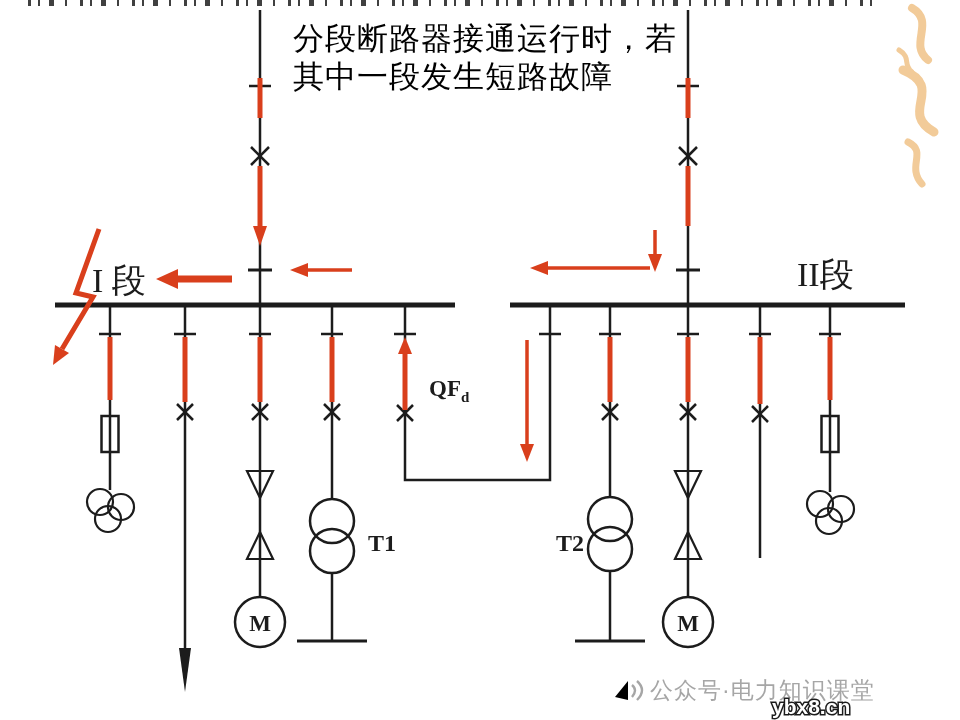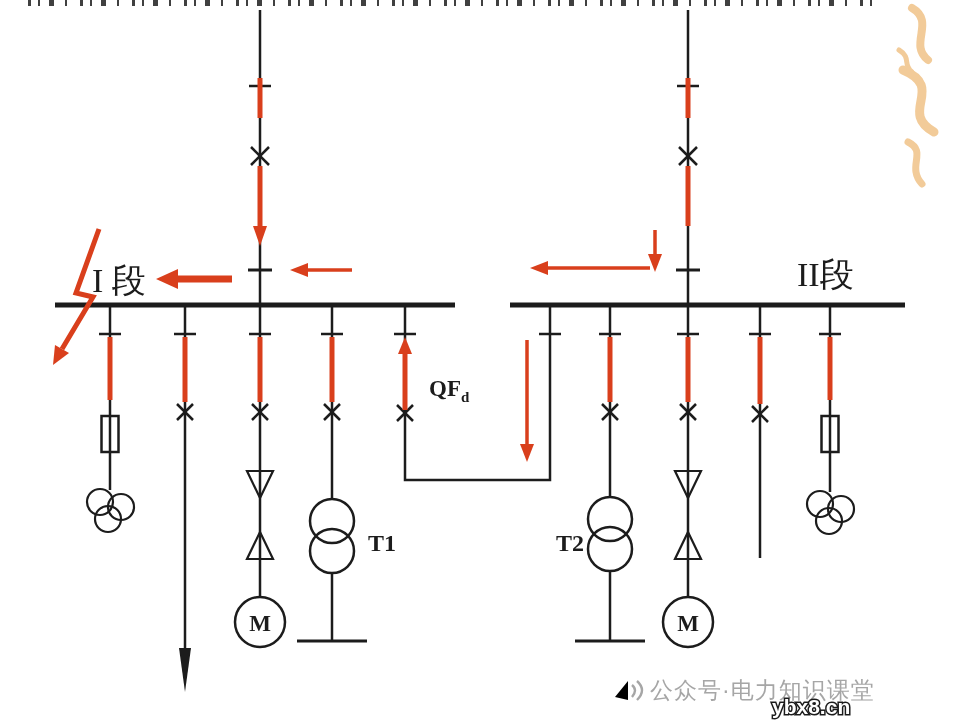--- a/index.html
+++ b/index.html
@@ -22,20 +22,24 @@
   .wms{font-family:"Liberation Sans","DejaVu Sans",sans-serif;font-weight:bold;
        fill:#ffffff;stroke:#1b1b1b;stroke-width:3px;paint-order:stroke;}
 </style>
 </head>
 <body>
 
 <div id="stage">
 
   <div class="top-frag"></div>
 
+  <div class="title-block">
+    <div>分段断路器接通运行时，若</div>
+    <div>其中一段发生短路故障</div>
+  </div>
 
   <svg width="960" height="720" viewBox="0 0 960 720">
 
     <g opacity="0.9">
       <path class="fo" stroke-width="8" d="M912,8 C936,22 908,44 928,60"></path>
       <path class="fo" stroke-width="9" d="M903,70 C946,88 898,112 934,132"></path>
       <path class="fo" stroke-width="7" d="M908,142 C928,152 906,166 922,184"></path>
       <path class="fo" stroke-width="5" d="M899,50 C912,58 902,64 912,72"></path>
     </g>
 

